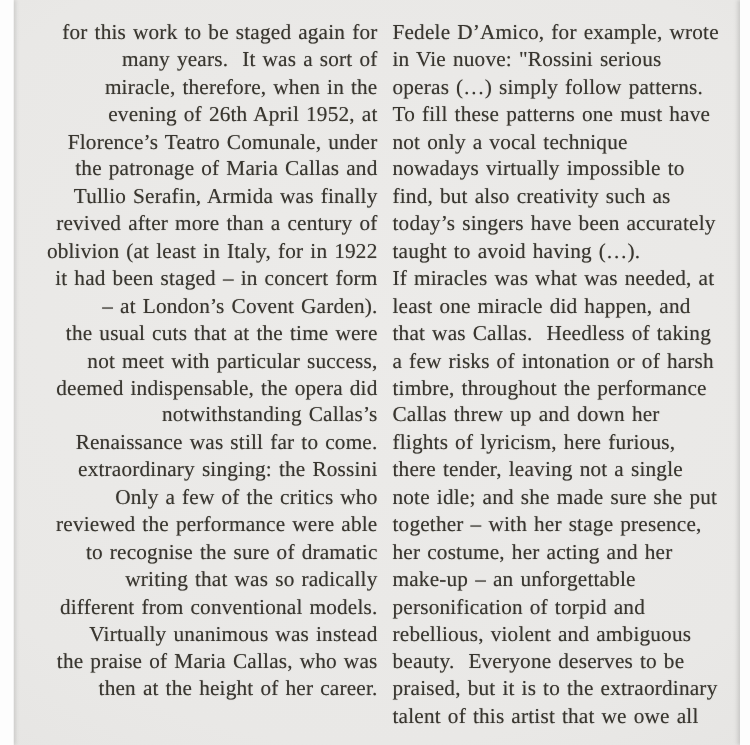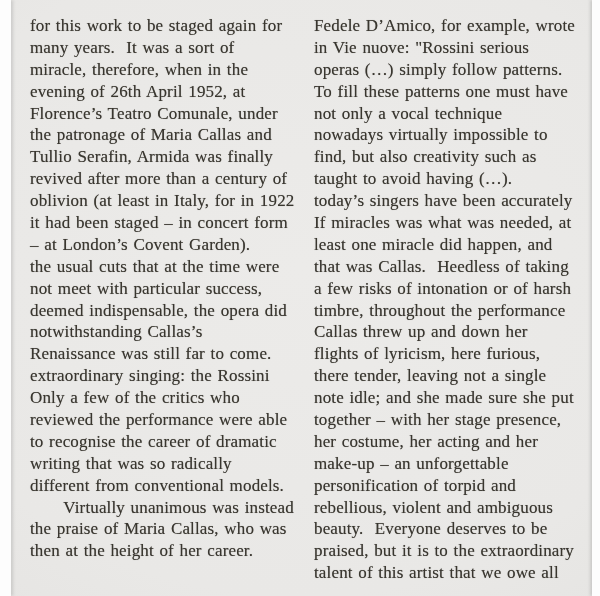--- a/index.html
+++ b/index.html
@@ -31,21 +31,21 @@
   .col {
     position: absolute;
     top: 15px;
     z-index: 1;
     color: #39362f;
     font-size: 17px;
     letter-spacing: 0.15px;
     word-spacing: 1.2px;
     text-shadow: 0 0 0.7px rgba(60,58,52,0.55);
   }
-  .col-left  { left: 30px;  width: 272px; }
+  .col-left  { left: 30px;  width: 272px; text-align: right; }
   .col-right { left: 314px; width: 280px; }
 
   .line {
     white-space: pre;
     line-height: 21.9px;
     height: 21.9px;
     overflow: visible;
   }
 </style>
 </head>
@@ -68,38 +68,38 @@
       <div class="line">it had been staged – in concert form</div>
       <div class="line">– at London’s Covent Garden).</div>
       <div class="line">the usual cuts that at the time were</div>
       <div class="line">not meet with particular success,</div>
       <div class="line">deemed indispensable, the opera did</div>
       <div class="line">notwithstanding Callas’s</div>
       <div class="line">Renaissance was still far to come.</div>
       <div class="line">extraordinary singing: the Rossini</div>
       <div class="line">Only a few of the critics who</div>
       <div class="line">reviewed the performance were able</div>
-      <div class="line">to recognise the career of dramatic</div>
+      <div class="line">to recognise the sure of dramatic</div>
       <div class="line">writing that was so radically</div>
       <div class="line">different from conventional models.</div>
       <div class="line">      Virtually unanimous was instead</div>
       <div class="line">the praise of Maria Callas, who was</div>
       <div class="line">then at the height of her career.</div>
     </div>
 
   <div class="col col-right">
       <div class="line">Fedele D’Amico, for example, wrote</div>
       <div class="line">in Vie nuove: "Rossini serious</div>
       <div class="line">operas (…) simply follow patterns.</div>
       <div class="line">To fill these patterns one must have</div>
       <div class="line">not only a vocal technique</div>
       <div class="line">nowadays virtually impossible to</div>
       <div class="line">find, but also creativity such as</div>
+      <div class="line">today’s singers have been accurately</div>
       <div class="line">taught to avoid having (…).</div>
-      <div class="line">today’s singers have been accurately</div>
       <div class="line">If miracles was what was needed, at</div>
       <div class="line">least one miracle did happen, and</div>
       <div class="line">that was Callas.  Heedless of taking</div>
       <div class="line">a few risks of intonation or of harsh</div>
       <div class="line">timbre, throughout the performance</div>
       <div class="line">Callas threw up and down her</div>
       <div class="line">flights of lyricism, here furious,</div>
       <div class="line">there tender, leaving not a single</div>
       <div class="line">note idle; and she made sure she put</div>
       <div class="line">together – with her stage presence,</div>

